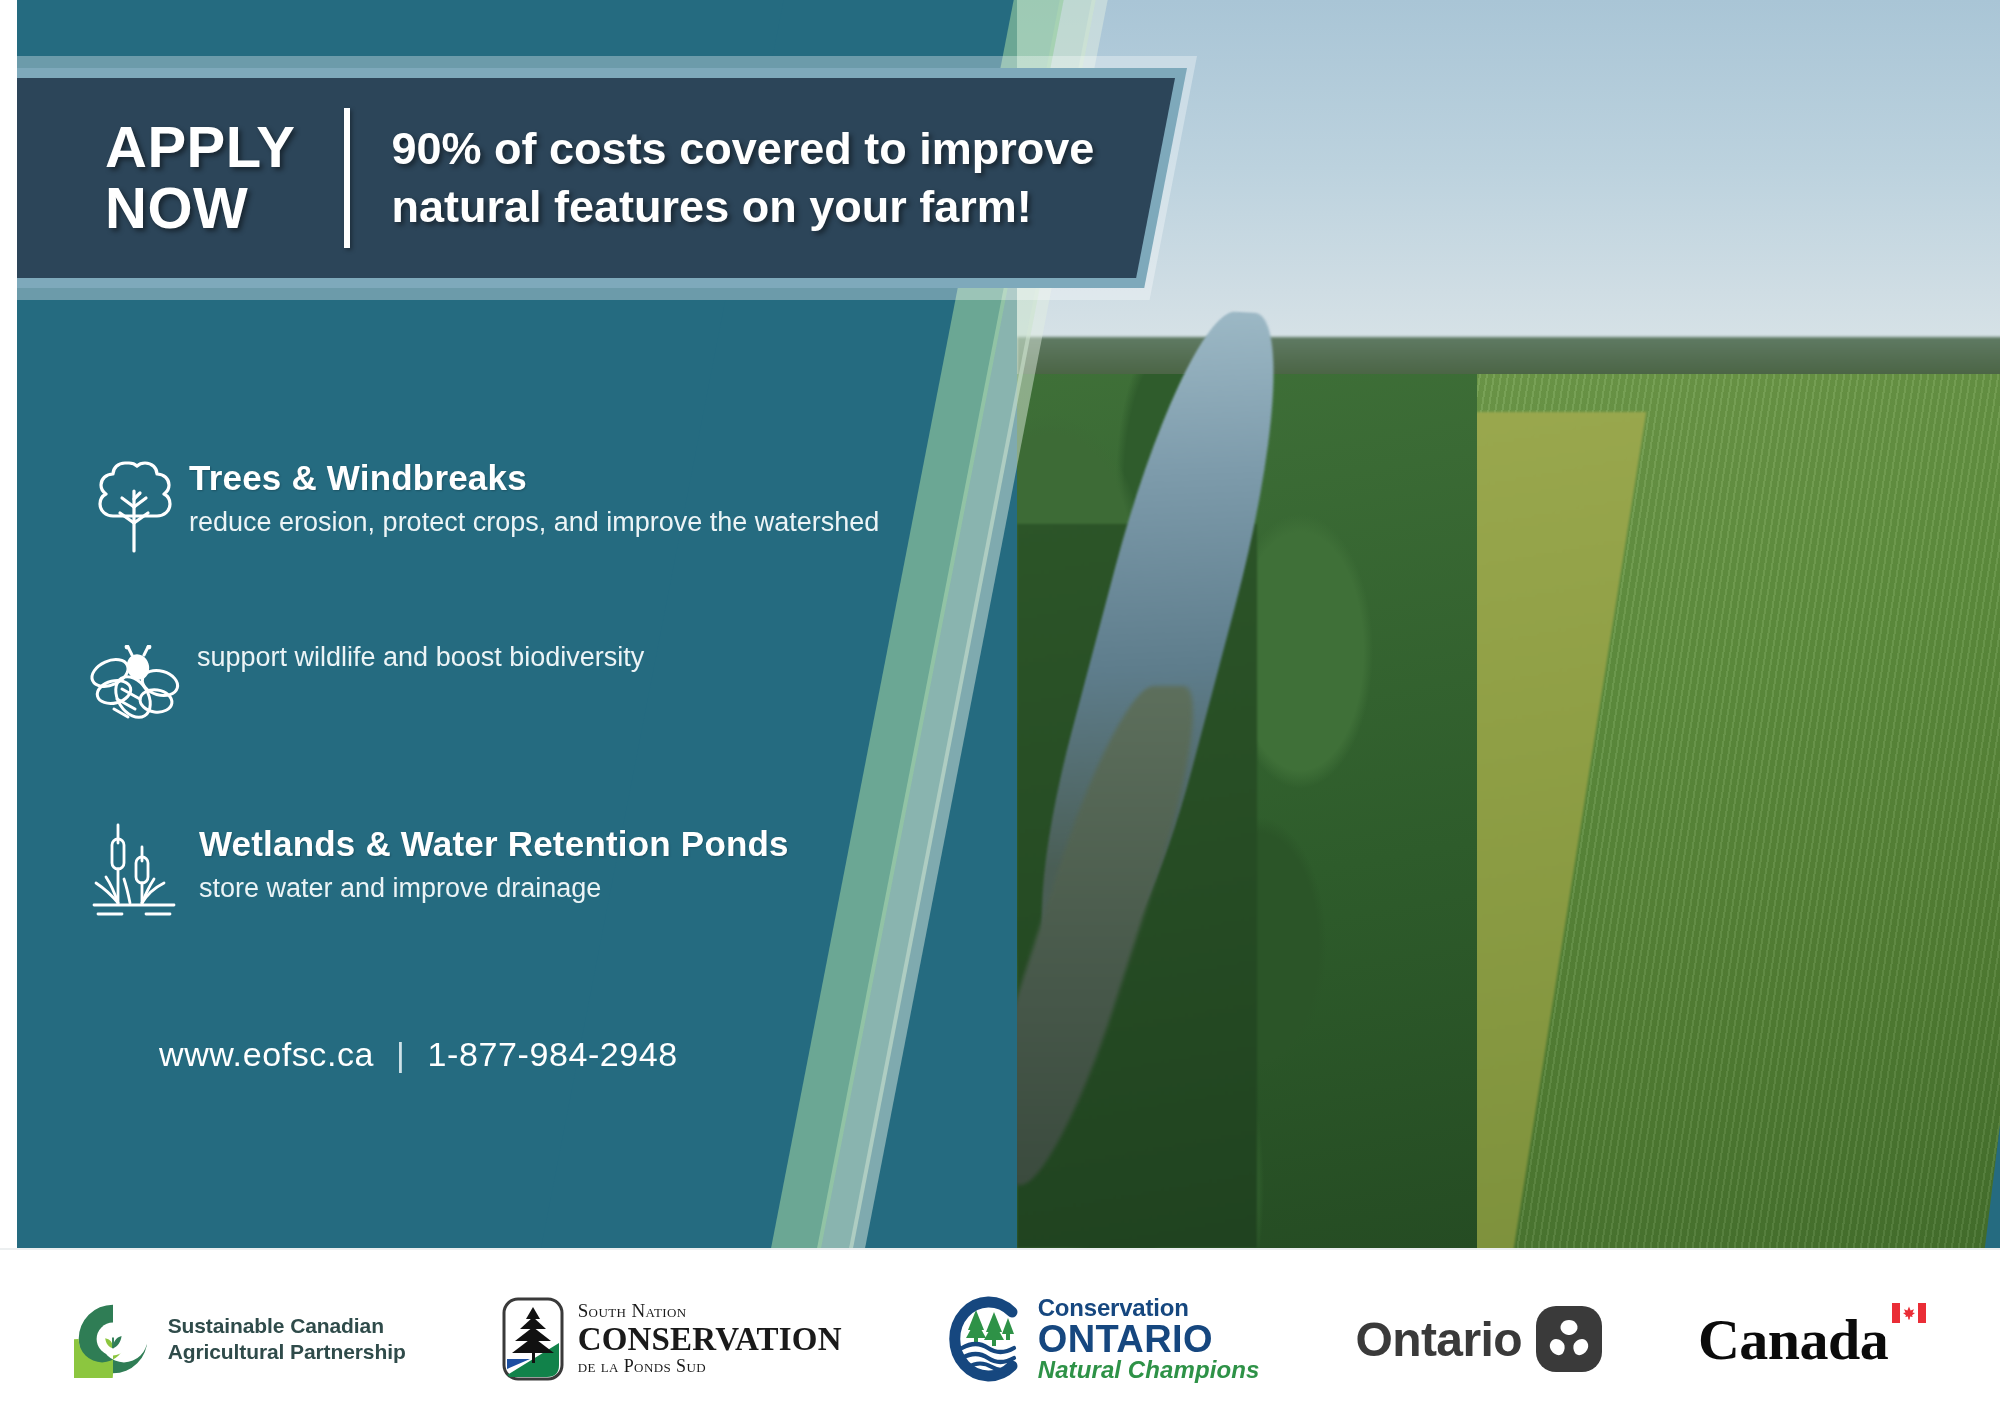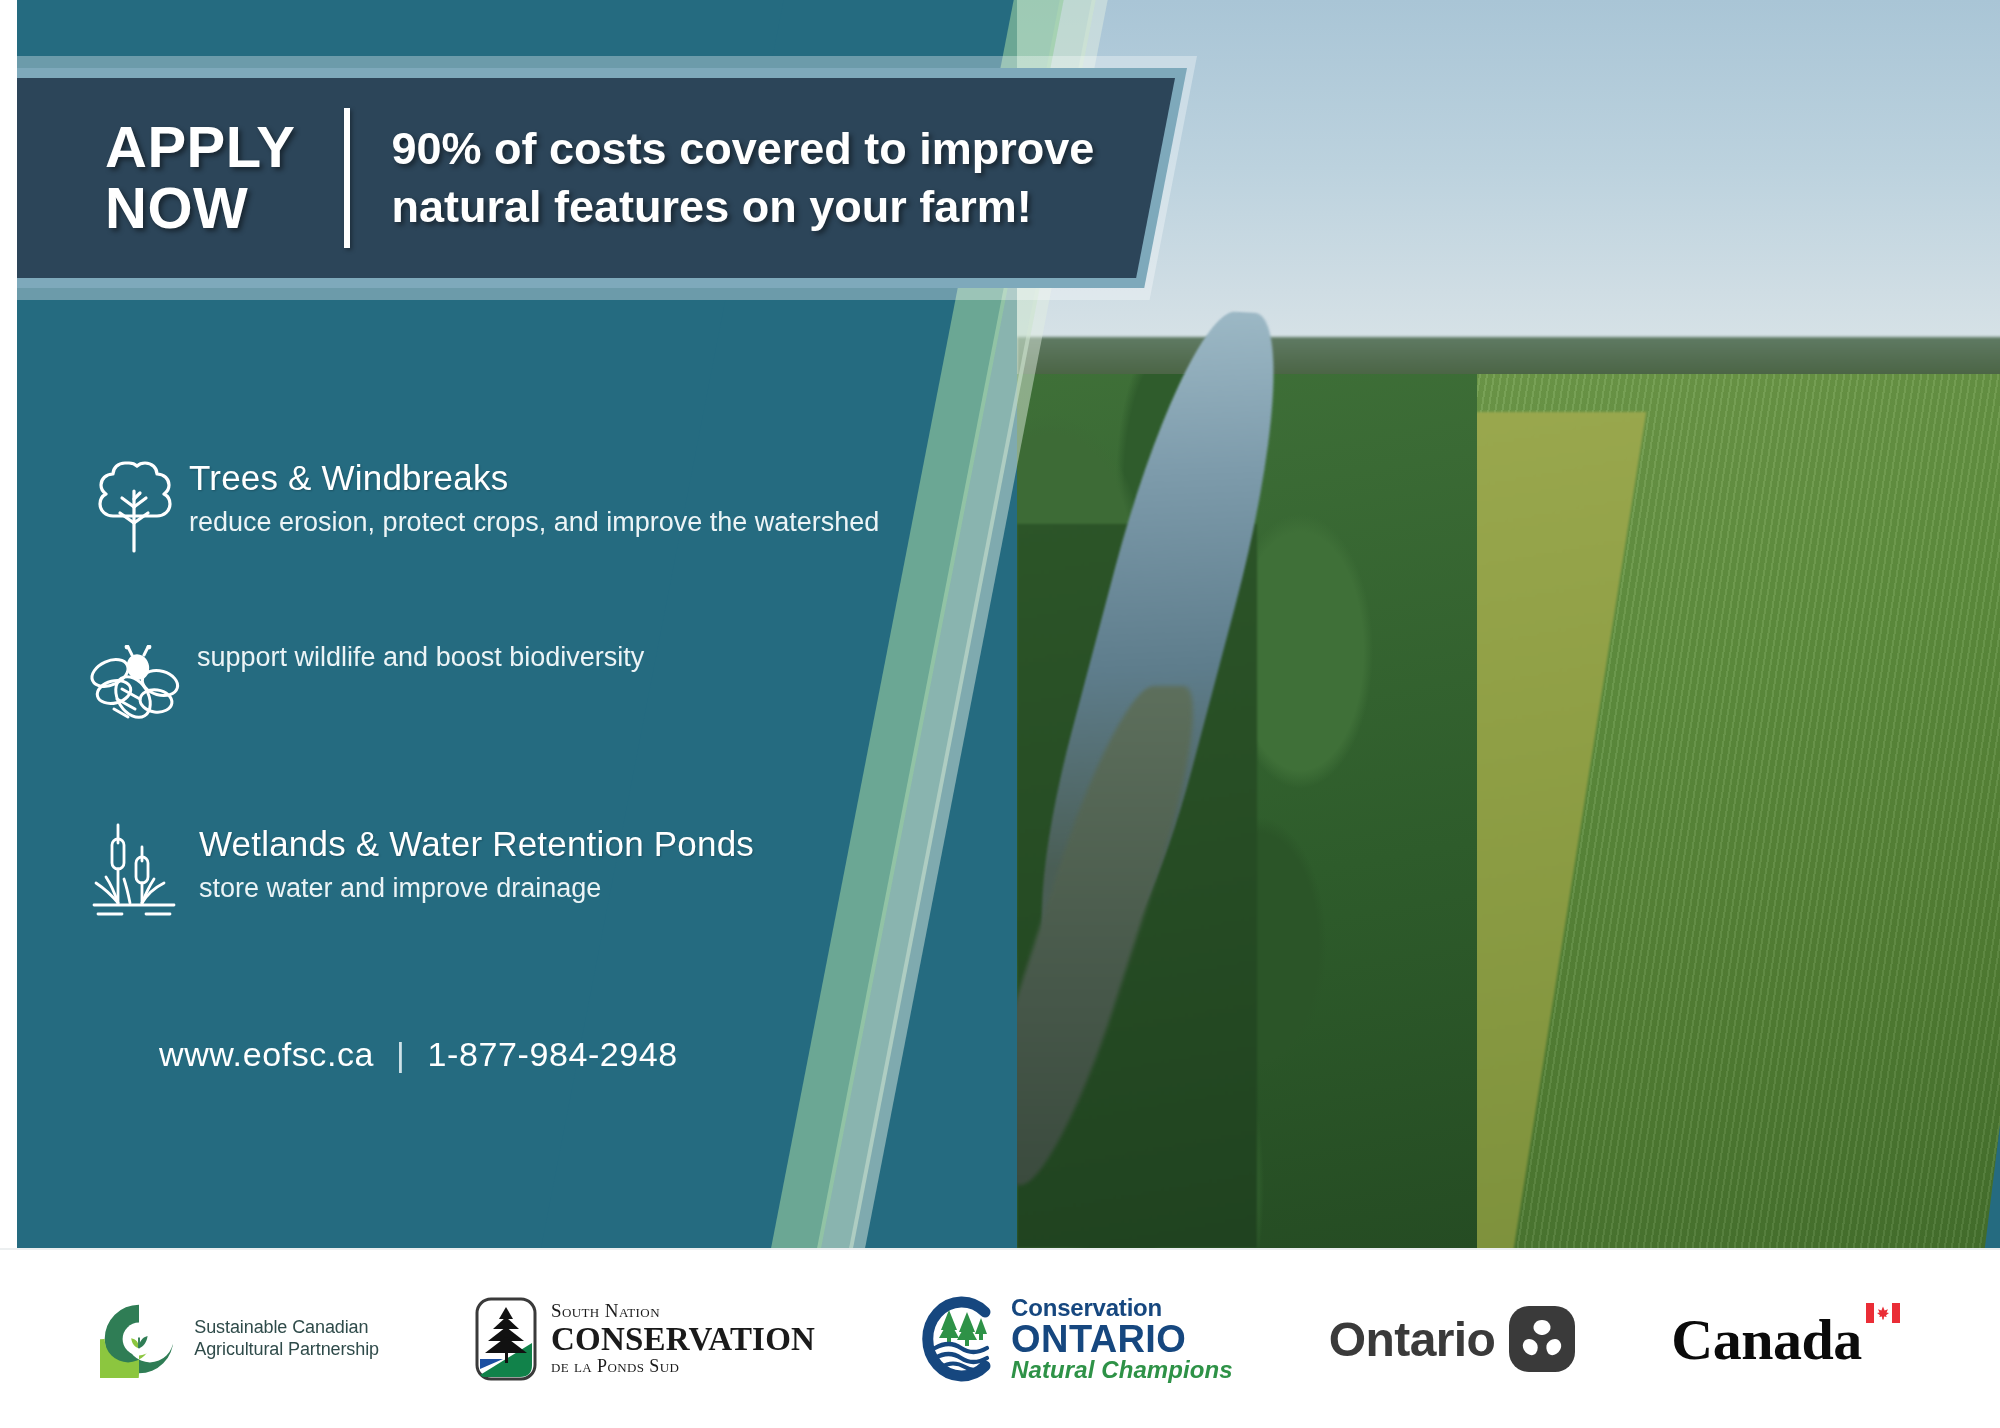--- a/index.html
+++ b/index.html
@@ -140,21 +140,21 @@
     max-width:760px;
   }
 
   
   .features { position:absolute; left:62px; top:452px; width:1020px; }
   .feature { display:flex; align-items:flex-start; margin-bottom:78px; }
   .f-icon { flex:0 0 110px; height:105px; display:flex; align-items:center; justify-content:center; }
   .f-icon svg { display:block; }
   .f-text { padding-top:6px; }
   .f-title {
-    color:#ffffff; font-weight:400; font-size:35px; letter-spacing:0.2px;
+    color:#ffffff; font-weight:700; font-size:35px; letter-spacing:0.2px;
     line-height:1.12; margin-bottom:9px;
     text-shadow:1px 1px 2px rgba(0,0,0,0.22);
   }
   .f-sub { color:#ecf4f6; font-size:27px; font-weight:400; line-height:1.2; }
   .feature.f2 .f-title, .feature.f2 .f-sub { padding-left:8px; }
   .feature.f3 .f-title, .feature.f3 .f-sub { padding-left:10px; }
 
   .contact {
     position:absolute; left:142px; top:1035px;
     color:#ffffff; font-size:34px; font-weight:500; letter-spacing:0.6px;
@@ -166,21 +166,21 @@
   .footer {
     position:absolute; left:0; top:1248px; width:2000px; height:180px;
     background:#ffffff;
     display:flex; align-items:center; justify-content:center; gap:96px;
     border-top:2px solid #eceff0;
   }
   .logo { display:flex; align-items:center; }
 
   
   .scap-mark { width:78px; height:78px; margin-right:16px; flex:0 0 auto; }
-  .scap-text { font-size:18px; font-weight:400; color:#2f4b4a; line-height:1.22; white-space:pre-line; letter-spacing:-0.1px; }
+  .scap-text { font-size:21px; font-weight:700; color:#2f4b4a; line-height:1.22; white-space:pre-line; letter-spacing:-0.1px; }
 
   
   .snc-mark { width:62px; height:84px; margin-right:14px; flex:0 0 auto; }
   .snc-text { font-family:"Liberation Serif", serif; color:#1a1a1a; line-height:1.1; }
   .snc-l1 { font-size:19px; letter-spacing:0.4px; }
   .snc-l2 { font-size:33px; font-weight:700; letter-spacing:0.2px; line-height:1.05; }
   .snc-l3 { font-size:18px; letter-spacing:0.4px; }
   .sc { font-variant:small-caps; }
 
   

